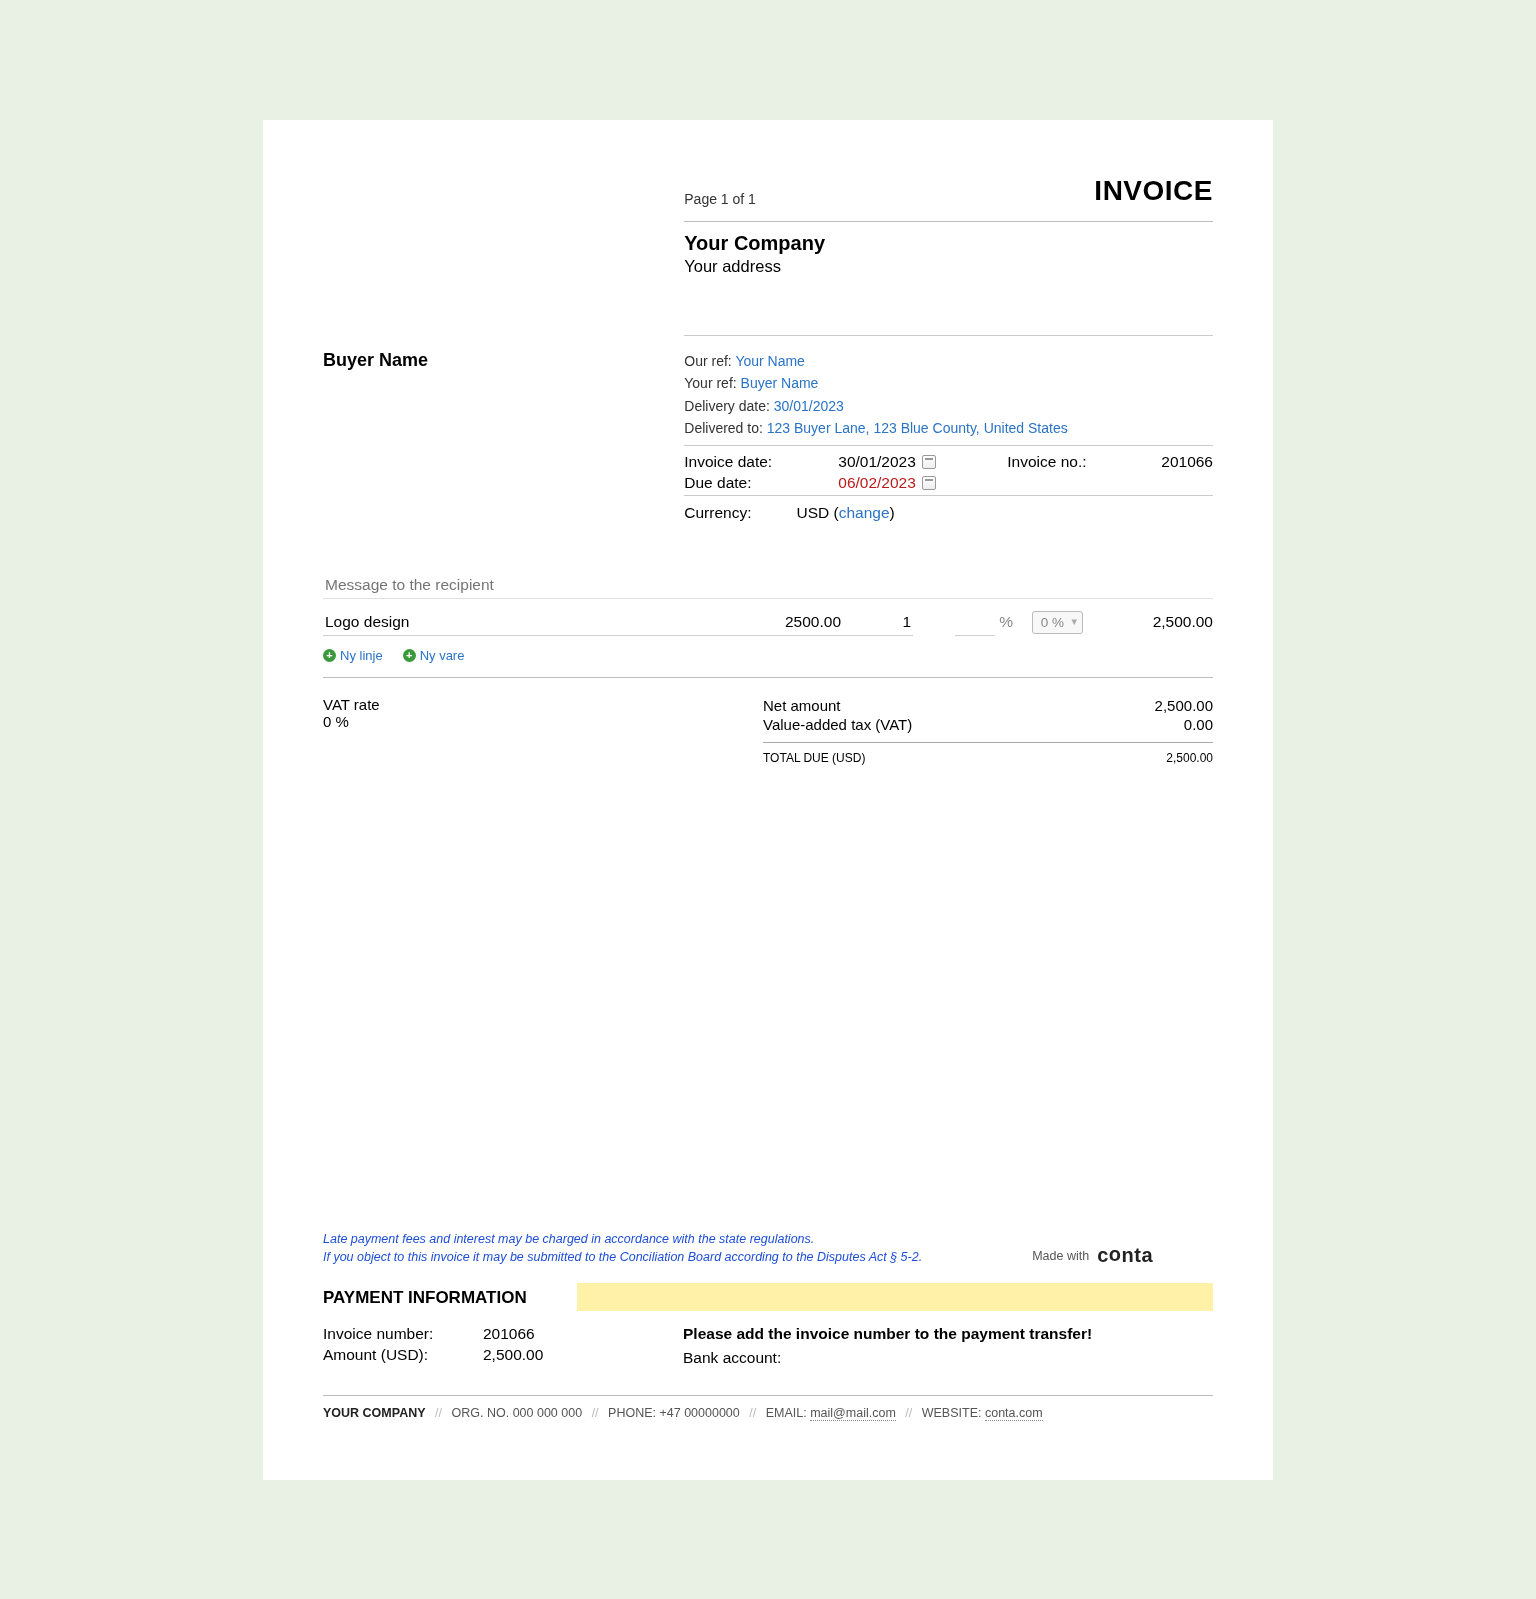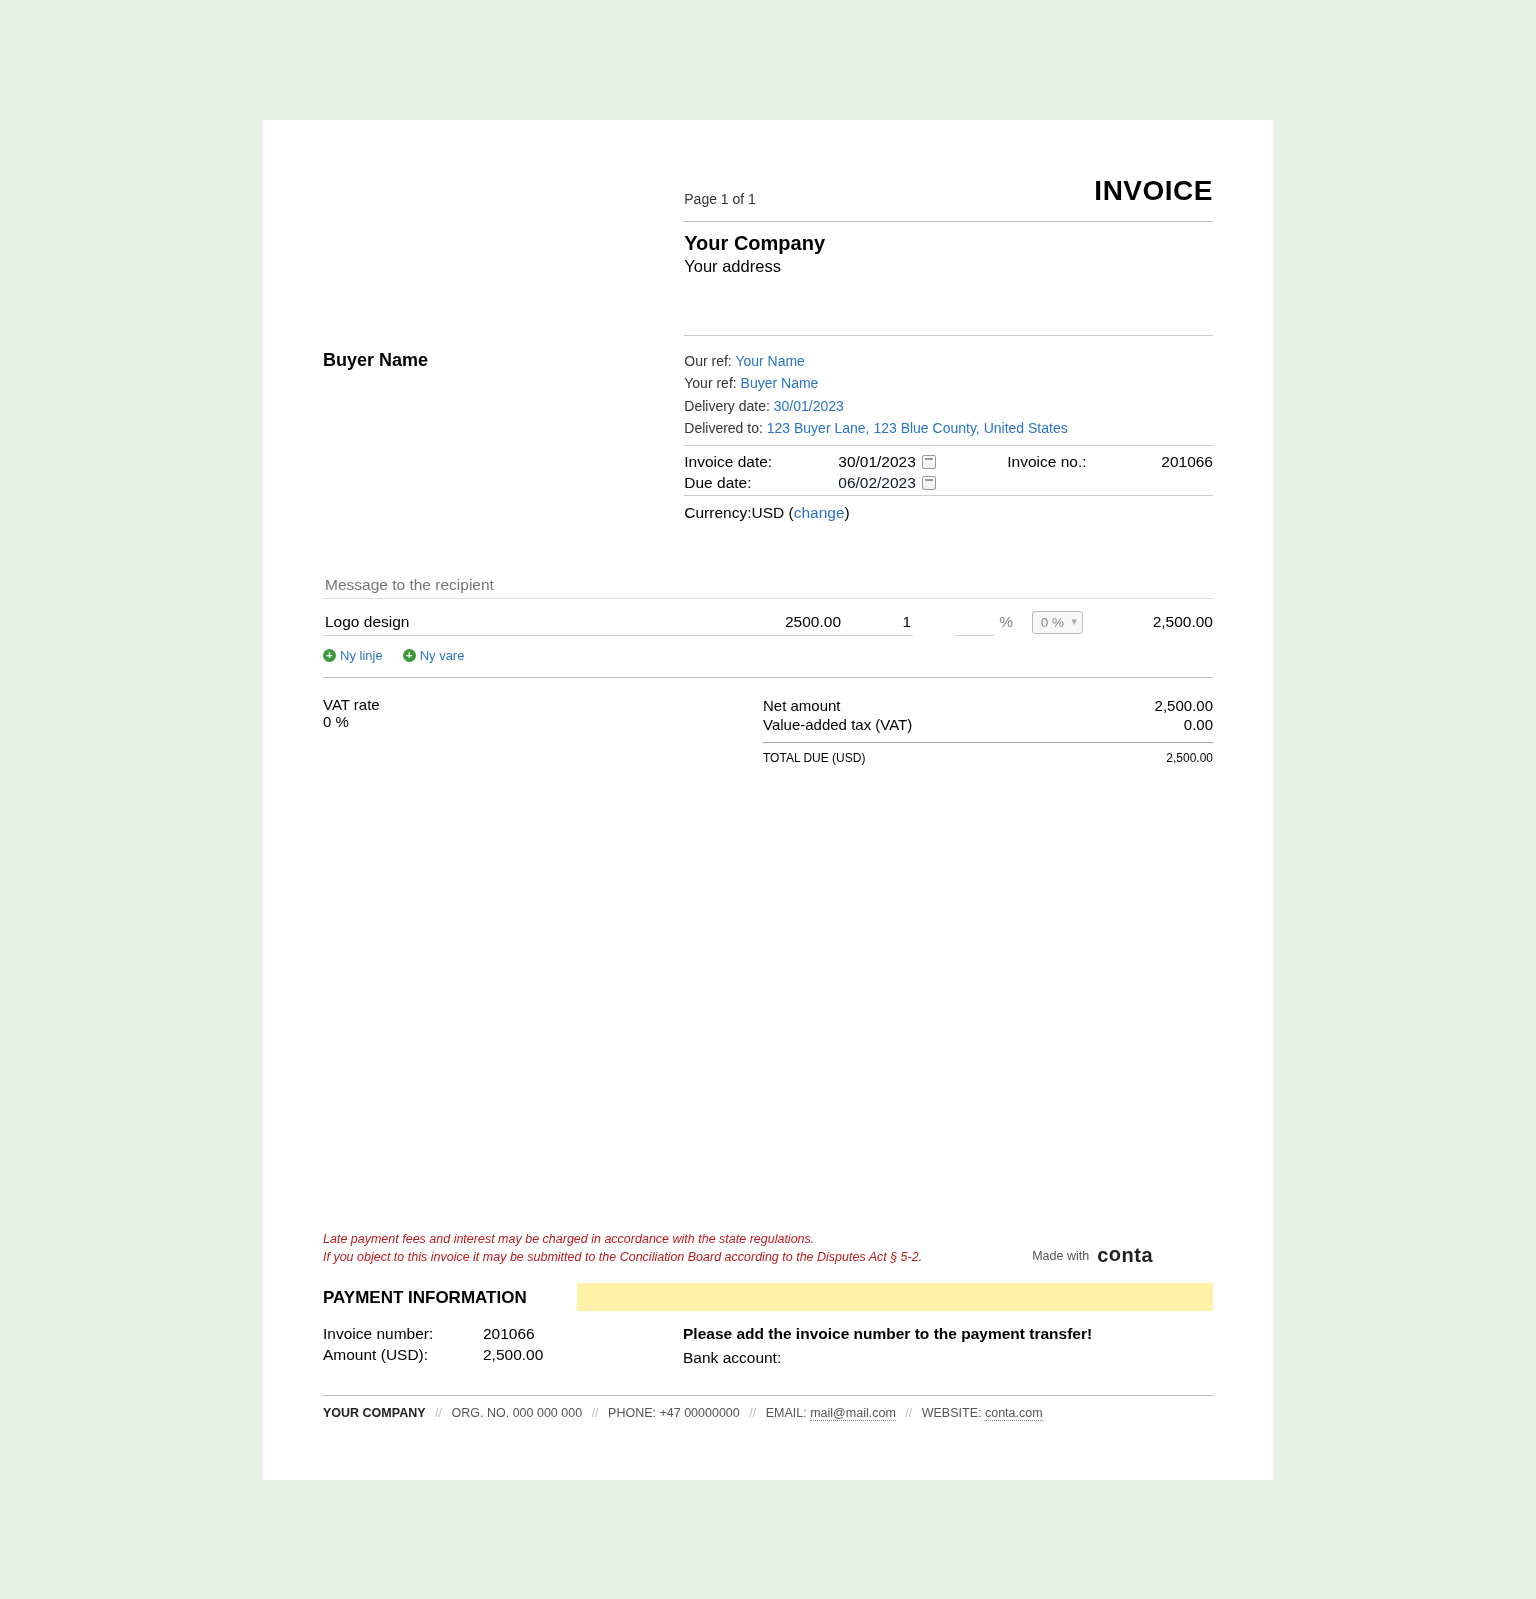--- a/index.html
+++ b/index.html
@@ -57,21 +57,21 @@
     border-top: 1px solid #ccc;
     margin-top: 5px;
     padding-top: 7px;
     font-size: 15.5px;
   }
   .meta-row { display: flex; margin-bottom: 3px; gap: 39px; }
   .meta-row .c1 { width: 115px; }
   .meta-row .c2 { width: 130px; display: flex; align-items: center; gap: 6px; }
   .meta-row .c3 { width: 115px; }
   .meta-row .c4 { flex: 1; text-align: right; }
-  .red { color: #0f172a; }
+  .red { color: #b91c1c; }
   .cal-icon {
     width: 14px; height: 14px;
     display: inline-block;
     border: 1px solid #999;
     border-radius: 2px;
     position: relative;
     background: linear-gradient(#fff,#eee);
   }
   .cal-icon::before {
     content:"";
@@ -79,20 +79,21 @@
     top:2px; left:2px; right:2px;
     height:2px;
     background:#999;
   }
   .currency-row {
     border-top: 1px solid #ccc;
     margin-top: 0;
     padding-top: 8px;
     font-size: 15.5px;
     display: flex;
+    gap: 45px;
   }
   .currency-row .link { color: #2a73c7; cursor: pointer; }
   .msg-box {
     margin-top: 50px;
     border-bottom: 1px solid #e0e0e0;
     padding: 4px 0 10px;
     color: #aaa;
     font-size: 16px;
   }
   .items-head {
@@ -181,21 +182,21 @@
   .tright .sep {
     border-top: 1px solid #aaa;
     margin-top: 8px;
     padding-top: 8px;
   }
   .total-due { font-weight: normal; font-size: 12px; justify-content: space-between; }
   .spacer { flex: 1; }
   .disclaimer {
     font-size: 12.5px;
     font-style: italic;
-    color: #b91c1c;
+    color: #1d4ed8;
     line-height: 1.5;
     margin-top: 30px;
   }
   .madewith {
     position: absolute;
     right: 60px;
     display: flex;
     align-items: center;
     gap: 8px;
     font-size: 12.5px;

